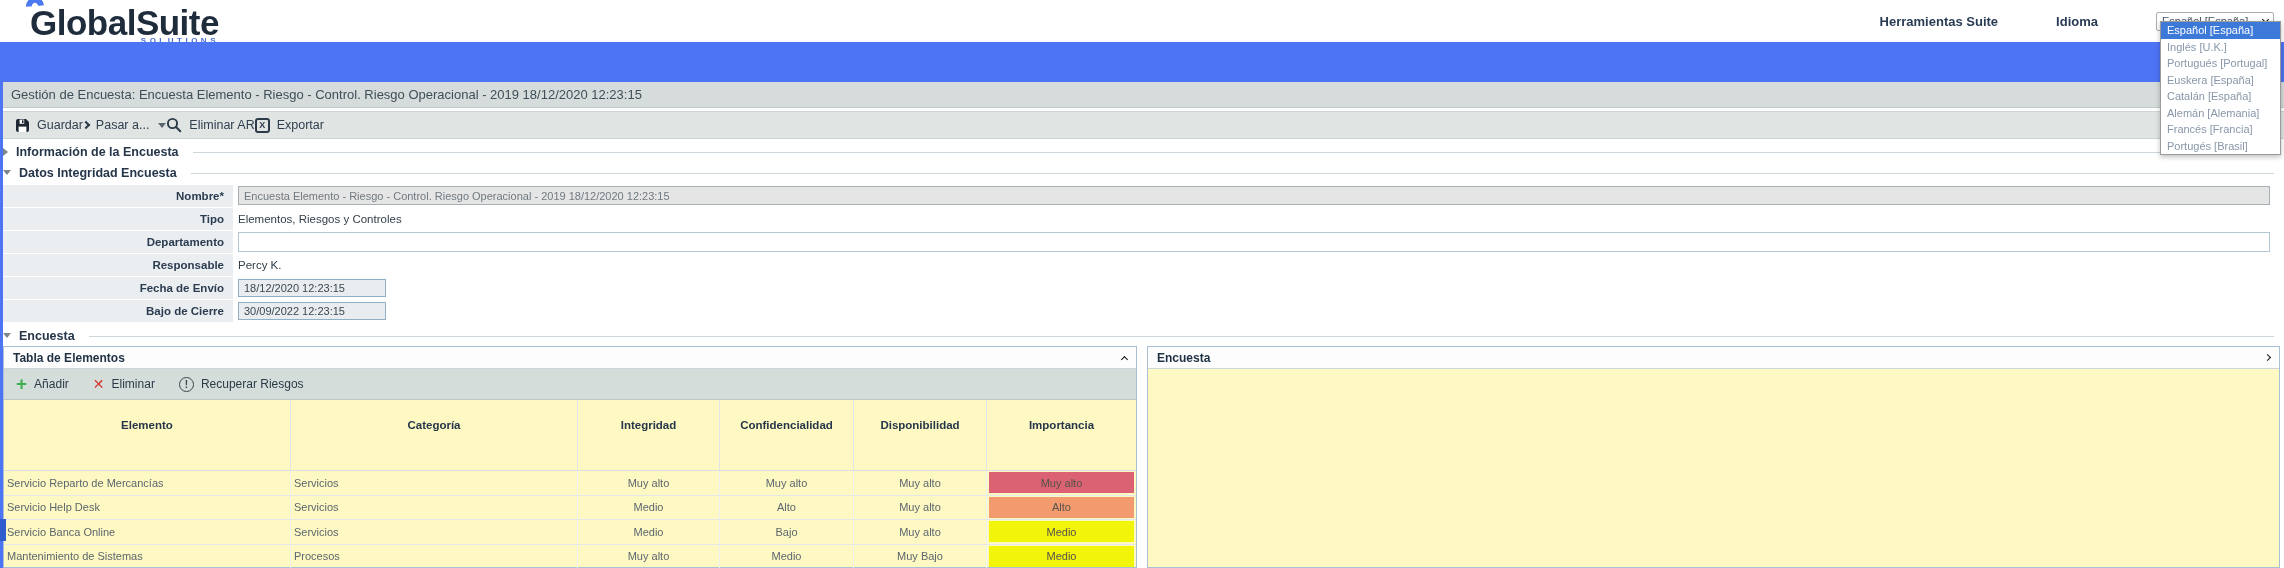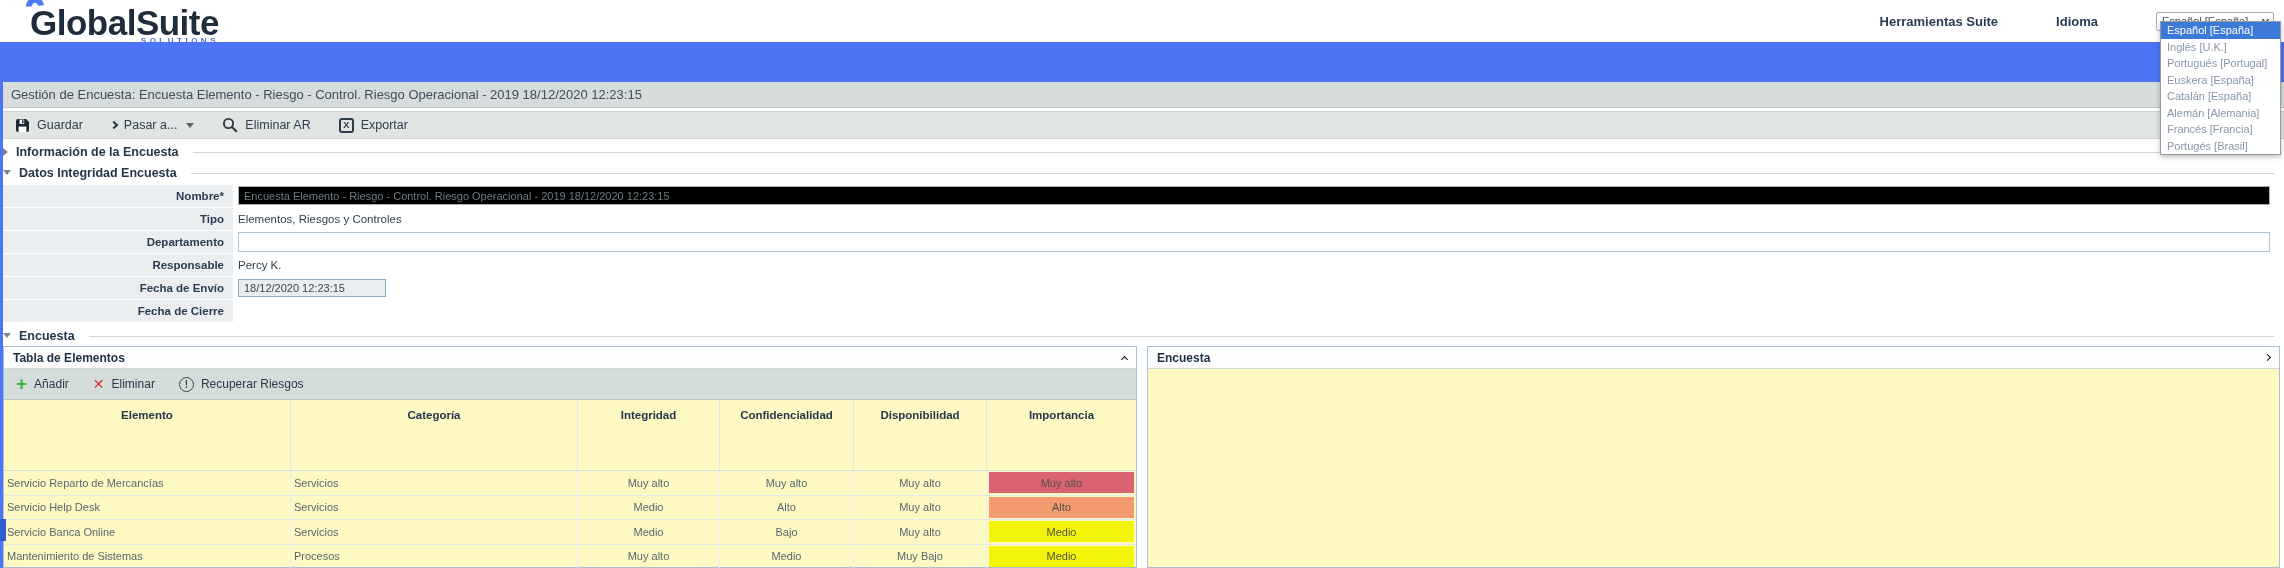--- a/index.html
+++ b/index.html
@@ -33,21 +33,21 @@
 
   
   .content { position:absolute; top:82px; left:0; right:0; bottom:0; background:#fff;
     border-left:3px solid #4d74f5; }
 
   .title-bar { position:absolute; top:0; left:0; right:0; height:26px; background:#d6dcdb;
     border-bottom:1px solid #c2c9c9; line-height:26px; padding-left:8px; font-size:13px; color:#3f4e58; }
 
   .main-toolbar { position:absolute; top:29px; left:0; right:0; height:28px; background:#e0e5e4;
     border-top:1px solid #cdd4d4; border-bottom:1px solid #cdd4d4;
-    display:flex; align-items:center; gap:28px; padding-left:12px; }
+    display:flex; align-items:center; padding-left:12px; }
   .tbtn { display:flex; align-items:center; gap:7px; font-size:12.5px; color:#2f3e4e; cursor:pointer; }
   .caret-down { width:0; height:0; border-left:4px solid transparent; border-right:4px solid transparent;
     border-top:5px solid #5a6570; margin-left:2px; }
   .export-icon { width:15px; height:15px; border:2px solid #2d3b49; border-radius:3px;
     font-size:9px; font-weight:bold; color:#2d3b49; display:flex; align-items:center; justify-content:center; }
 
   
   .section-hdr { position:absolute; left:0; right:0; height:21px; display:flex; align-items:center;
     gap:8px; background:#fff; cursor:pointer; }
   .tri-right { width:0; height:0; border-top:4px solid transparent; border-bottom:4px solid transparent;
@@ -57,21 +57,21 @@
   .section-hdr .lbl { font-size:12.5px; font-weight:bold; color:#25364a; white-space:nowrap; }
   .section-hdr .rule { flex:1; border-top:1px solid #ccd6db; margin:2px 10px 0 6px; }
 
   
   .form { position:absolute; top:102px; left:0; right:0; }
   .frow { display:flex; height:23px; align-items:center; }
   .flabel { width:230px; height:22px; background:#eaeef1; text-align:right; padding-right:9px;
     font-size:11.5px; font-weight:bold; color:#2b3c50; line-height:22px; flex:none; }
   .fval { flex:1; padding-left:5px; font-size:11.5px; color:#33404a; display:flex; align-items:center; }
   .inp { font-family:inherit; font-size:11px; height:19px; padding:0 5px; outline:none; }
-  .inp-name { width:calc(100% - 14px); background:#000000; border:1px solid #a7b0b5; color:#6f7a81; }
+  .inp-name { width:calc(100% - 14px); background:#e5e5e5; border:1px solid #a7b0b5; color:#6f7a81; }
   .inp-dept { width:calc(100% - 14px); background:#fff; border:1px solid #b3c6d4; color:#33404a; height:20px; }
   .inp-date { width:148px; background:#e9edf0; border:1px solid #8fafc7; color:#3a4750; height:18px; }
 
   
   .panel { position:absolute; top:264px; bottom:0; background:#fef9c3; border:1px solid #a9bfd3; }
   .panel-left { left:0; width:1134px; }
   .panel-right { left:1144px; right:4px; }
   .panel-hdr { height:22px; background:#fdfdfd; border-bottom:1px solid #cdd6db;
     display:flex; align-items:center; justify-content:space-between; padding:0 9px;
     font-size:12px; font-weight:bold; color:#1f3042; cursor:pointer; }
@@ -79,21 +79,21 @@
   .table-toolbar { height:31px; background:#d5dddb; border-bottom:1px solid #bcc8c6;
     display:flex; align-items:center; gap:24px; padding-left:12px; }
   .ttbtn { display:flex; align-items:center; gap:7px; font-size:12px; color:#2c3a48; cursor:pointer; }
   .plus-ic { color:#3faf4e; font-size:19px; font-weight:bold; line-height:14px; }
   .x-ic { color:#d6342c; font-size:14px; font-weight:bold; }
   .excl-ic { width:15px; height:15px; border:1.5px solid #3a444e; border-radius:50%;
     font-size:10px; font-weight:bold; color:#3a444e; display:flex; align-items:center; justify-content:center; }
 
   .grid-row { display:grid; grid-template-columns:287px 287px 142px 134px 133px 1fr; }
   .thead { height:71px; border-bottom:1px solid #d7dde0; }
-  .thead .th { border-right:1px solid #e1e6e9; text-align:center; padding-top:9px;
+  .thead .th { border-right:1px solid #e1e6e9; text-align:center; padding-top:19px;
     font-size:11.5px; font-weight:bold; color:#25364a; }
   .thead .th:last-child { border-right:none; }
   .trow { height:24.5px; border-bottom:1px solid #e4e8ea; font-size:11px; color:#5c666e; cursor:pointer; }
   .trow .td { display:flex; align-items:center; border-right:1px solid #eef1f3; overflow:hidden; white-space:nowrap; }
   .trow .td:last-child { border-right:none; }
   .td-left { padding-left:3px; justify-content:flex-start; }
   .td-center { justify-content:center; }
   .badge { flex:1; height:21px; margin:1px 2px; display:flex; align-items:center; justify-content:center;
     font-size:11px; color:#55524a; }
 
@@ -194,21 +194,24 @@
         <div class="flabel">Responsable</div>
         <div class="fval">Percy K.</div>
       </div>
       <div class="frow">
         <div class="flabel">Fecha de Envío</div>
         <div class="fval">
             <input class="inp inp-date" value="18/12/2020 12:23:15" style="">
           </div>
       </div>
       <div class="frow">
-        <div class="flabel">Fecha de Cierre</div>
+        <div class="flabel">Bajo de Cierre</div>
+        <div class="fval">
+            <input class="inp inp-date" value="30/09/2022 12:23:15" style="">
+          </div>
       </div>
     </div>
 
     <div class="section-hdr" style="top:243px;">
       <span class="tri-down"></span>
       <span class="lbl">Encuesta</span>
       <span class="rule"></span>
     </div>
 
     <div class="panel panel-left">

